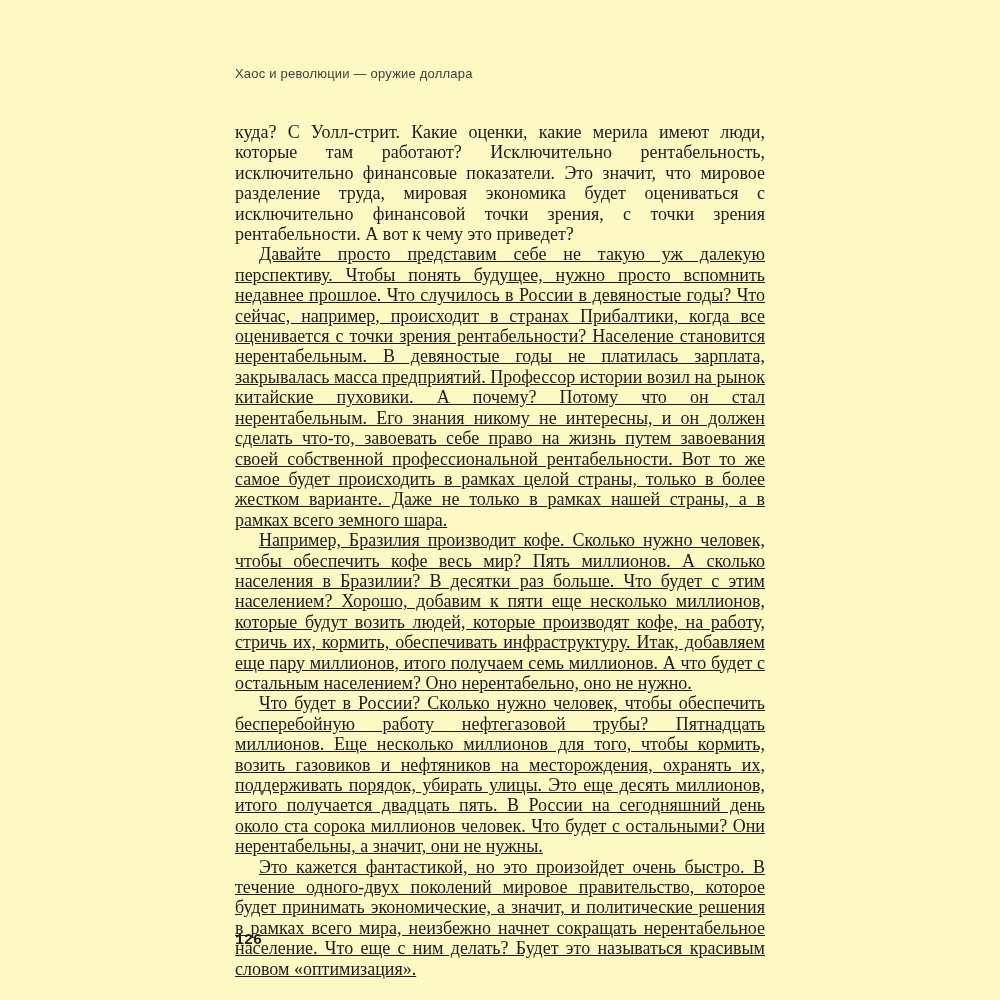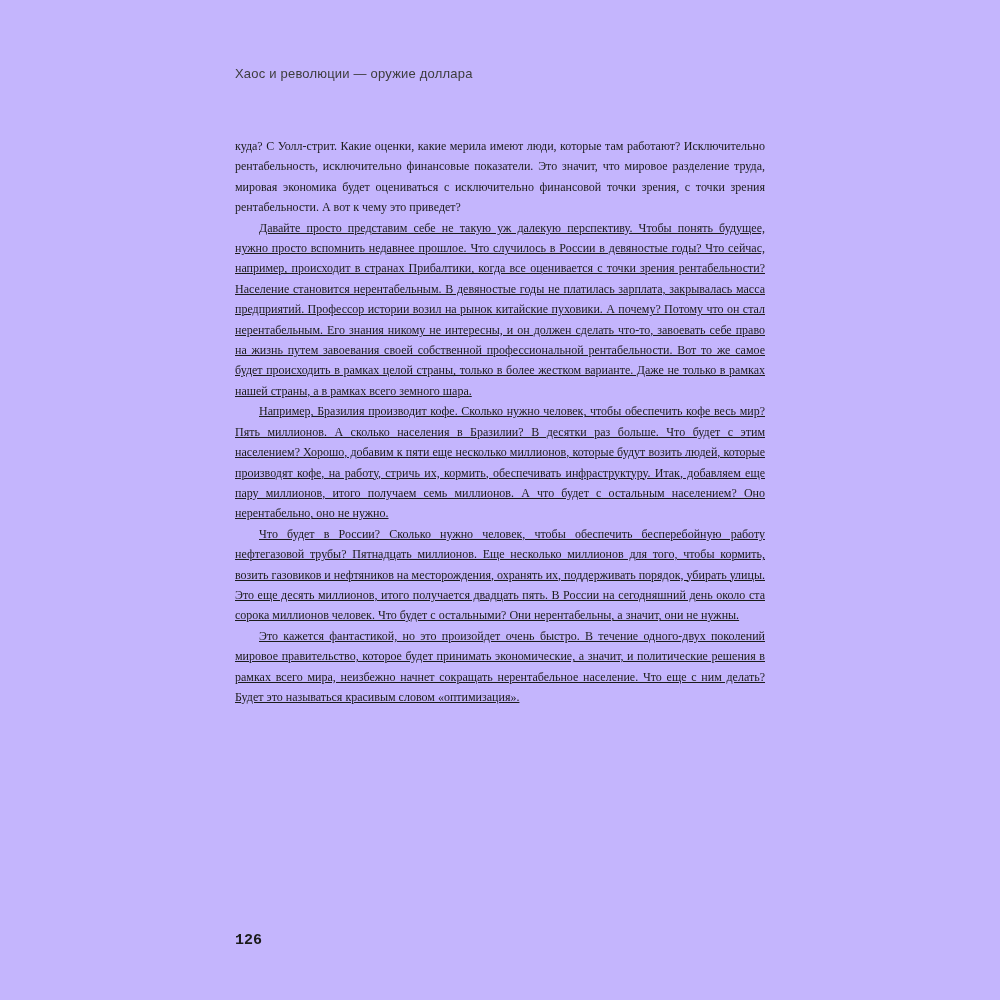--- a/index.html
+++ b/index.html
@@ -4,40 +4,40 @@
 <style>
   html, body {
     margin: 0;
     padding: 0;
     background: #ffffff;
   }
   .page {
     position: relative;
     width: 1000px;
     height: 1000px;
-    background: #c4b5fd;
+    background: #fef9c3;
     overflow: hidden;
   }
   .running-header {
     position: absolute;
     left: 235px;
     top: 66px;
     width: 530px;
     font-family: "Liberation Sans", sans-serif;
     font-size: 13px;
     color: #3d3d3d;
     letter-spacing: 0.2px;
   }
   .body-text {
     position: absolute;
     left: 235px;
-    top: 136px;
+    top: 122px;
     width: 530px;
     font-family: "Liberation Serif", "DejaVu Serif", serif;
-    font-size: 12px;
+    font-size: 18px;
     line-height: 20.4px;
     color: #1b1b1b;
     text-align: justify;
     hyphens: auto;
     -webkit-hyphens: auto;
   }
   .body-text p.para {
     margin: 0;
     padding: 0;
   }

